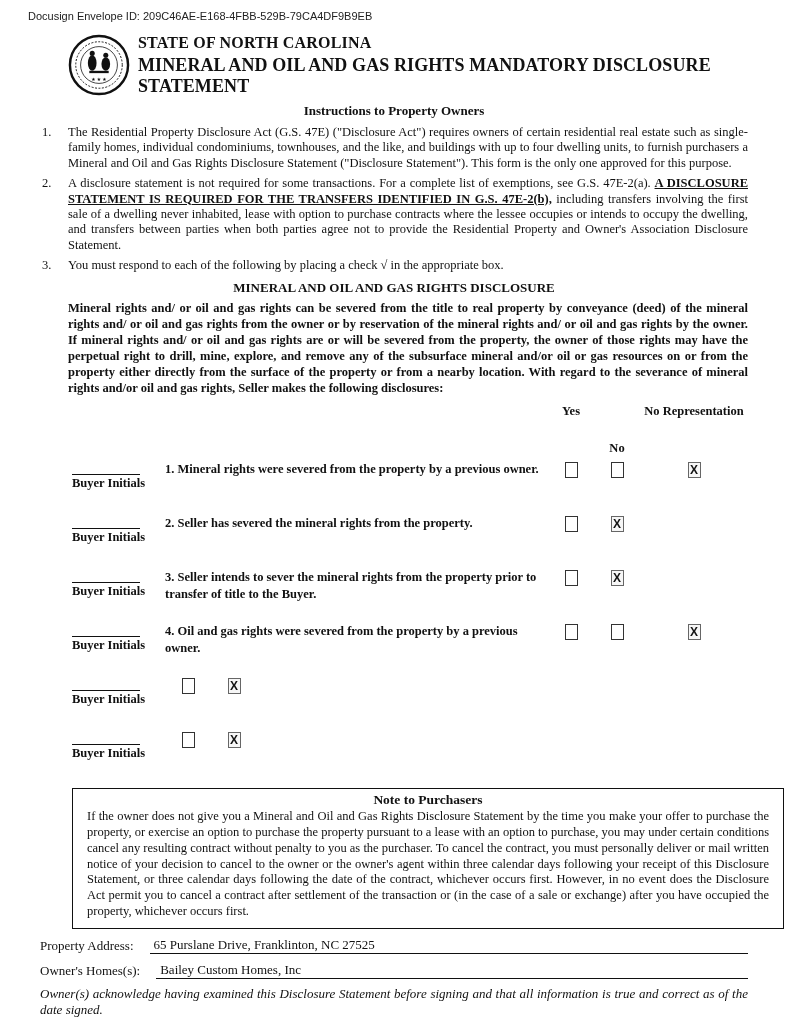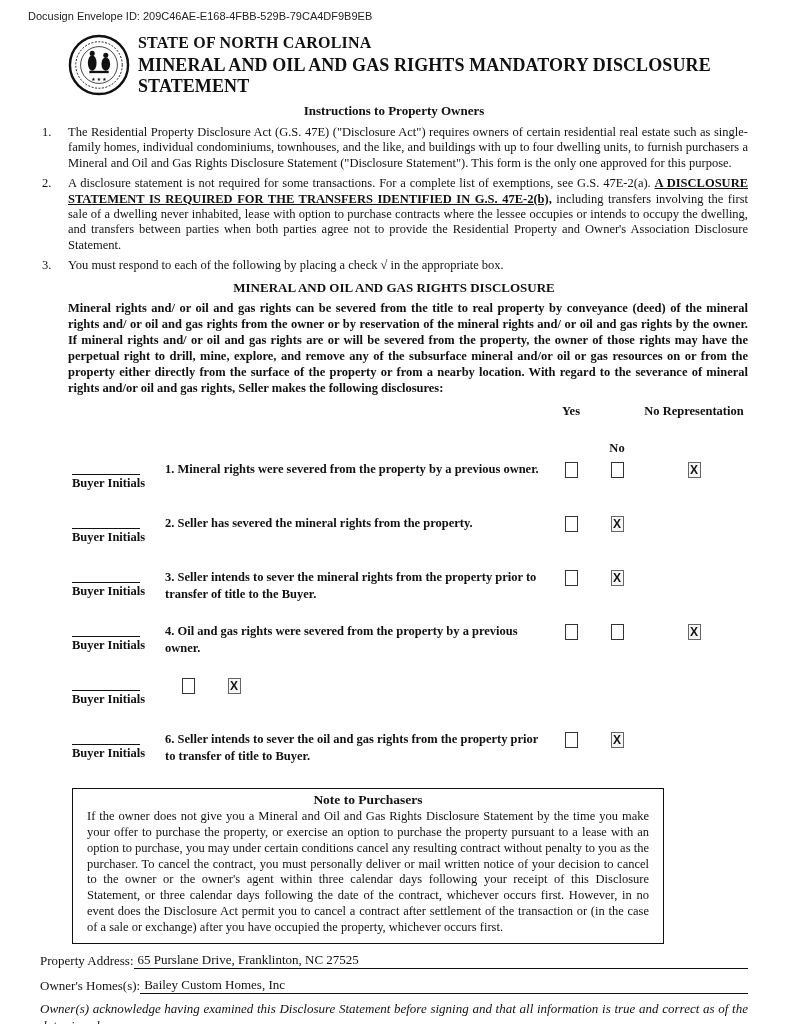--- a/index.html
+++ b/index.html
@@ -56,29 +56,29 @@
     border: 1.2px solid #333;
     font-family: "Liberation Sans", sans-serif;
     font-weight: bold; font-size: 12px; line-height: 14px;
     text-align: center; color: #111;
   }
   .cbox.checked { border-color: #666; background: #f6f6f6; }
 
   
   .note-box {
     margin: 8px 0 0 32px;
-    width: 592px;
+    width: 712px;
     border: 1.6px solid #111;
     padding: 3px 14px 8px 14px;
   }
   .note-title { text-align: center; font-weight: bold; font-size: 13.5px; }
   .note-body { font-size: 12.5px; line-height: 1.26; text-align: justify; margin-top: 1px; }
 
   
-  .fline { display: flex; align-items: flex-end; margin-top: 9px; font-size: 13px; }
+  .fline { display: flex; align-items: flex-end; margin-top: 9px; font-size: 13px; gap: 16px; }
   .fl-label { white-space: nowrap; }
   .fl-value { flex: 1; border-bottom: 1.2px solid #111; font-weight: normal; padding-left: 4px; line-height: 1.15; }
   .ack { font-style: italic; font-size: 13px; line-height: 1.28; margin-top: 7px; text-align: justify; }
 
   .sigrow { display: flex; align-items: flex-end; margin-top: 12px; font-size: 13px; }
   .sig-zone { flex: 1; border-bottom: 1.2px solid #111; display: flex; align-items: flex-end; position: relative; min-height: 20px; }
   .sig-name { position: absolute; left: 0; right: 0; text-align: center; font-weight: bold; bottom: 1px; }
   .date-label { margin-left: 14px; margin-right: 8px; white-space: nowrap; }
   .date-zone { flex: 0 0 160px; border-bottom: 1.2px solid #111; font-family: "Liberation Sans", "DejaVu Sans", sans-serif; font-size: 12.5px; padding: 0 0 2px 4px; min-height: 18px; }
 
@@ -215,21 +215,20 @@
         <div class="cbox checked">X</div>
       </div>
     <div class="cb-cell norep"></div>
   </div>
 
   <div class="drow">
     <div class="ini-cell">
       <div class="ini-line"></div>
       <div class="ini-label">Buyer Initials</div>
     </div>
-    <div class="stmt">6. Seller intends to sever the oil and gas rights from the property prior to transfer of title to Buyer.</div>
     <div class="cb-cell">
         <div class="cbox"></div>
       </div>
     <div class="cb-cell">
         <div class="cbox checked">X</div>
       </div>
     <div class="cb-cell norep"></div>
   </div>
 
   <div class="note-box">

